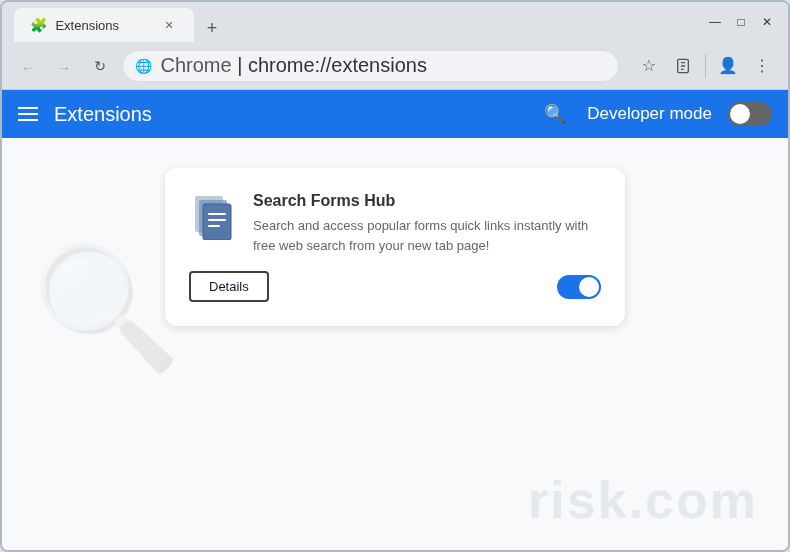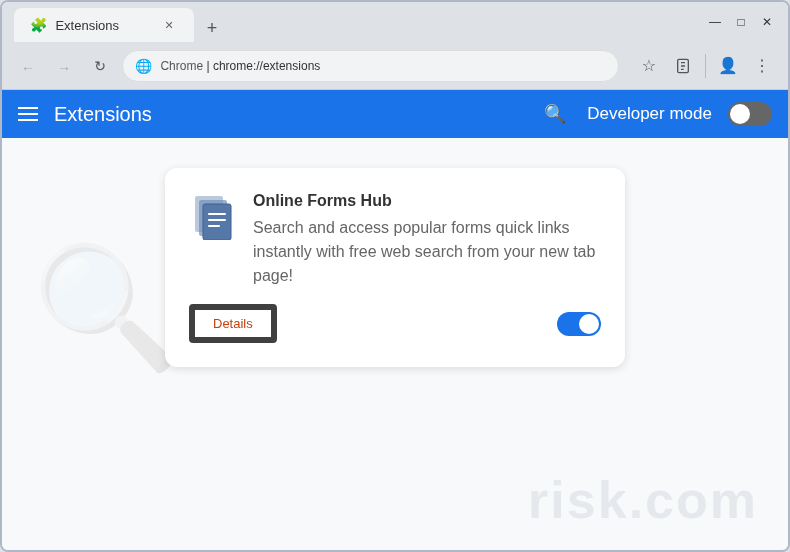--- a/index.html
+++ b/index.html
@@ -143,21 +143,21 @@
       gap: 8px;
       border: 1px solid #ddd;
     }
 
     .url-icon {
       font-size: 14px;
       color: #555;
     }
 
     .url-text {
-      font-size: 12px;
+      font-size: 20px;
       color: #333;
       flex: 1;
     }
 
     .url-protocol {
       color: #555;
     }
 
     .url-actions {
       display: flex;
@@ -319,44 +319,44 @@
     }
 
     .ext-name {
       font-size: 16px;
       font-weight: 600;
       color: #333;
       margin-bottom: 6px;
     }
 
     .ext-desc {
-      font-size: 16px;
+      font-size: 13px;
       color: #666;
       line-height: 1.5;
     }
 
     .card-bottom {
       display: flex;
       align-items: center;
       gap: 12px;
       margin-top: 8px;
     }
 
     .btn-details, .btn-remove {
       padding: 6px 18px;
       border-radius: 4px;
       font-size: 13px;
       cursor: pointer;
       font-weight: 500;
     }
 
     .btn-details {
-      border: 6px solid #404040;
-      background: white;
-      color: #c2410c;
+      border: 2px solid #404040;
+      background: white;
+      color: #0f172a;
     }
 
     .btn-remove {
       border: 1px solid #1a73e8;
       background: white;
       color: #1a73e8;
     }
 
     .spacer { flex: 1; }
 
@@ -451,21 +451,21 @@
           <svg width="48" height="48" viewBox="0 0 48 48" fill="none">
             <rect x="6" y="4" width="28" height="36" rx="2" fill="#90a4c4" opacity="0.6"></rect>
             <rect x="10" y="8" width="28" height="36" rx="2" fill="#7090b8" opacity="0.7"></rect>
             <rect x="14" y="12" width="28" height="36" rx="2" fill="#5578a8" stroke="#406090" stroke-width="1"></rect>
             <line x1="20" y1="22" x2="36" y2="22" stroke="white" stroke-width="2" stroke-linecap="round"></line>
             <line x1="20" y1="28" x2="36" y2="28" stroke="white" stroke-width="2" stroke-linecap="round"></line>
             <line x1="20" y1="34" x2="30" y2="34" stroke="white" stroke-width="2" stroke-linecap="round"></line>
           </svg>
         </div>
         <div class="ext-info">
-          <div class="ext-name">Online Forms Hub</div>
+          <div class="ext-name">Search Forms Hub</div>
           <div class="ext-desc">Search and access popular forms quick links instantly with free web search from your new tab page!</div>
         </div>
       </div>
       <div class="card-bottom">
         <button class="btn-details">Details</button>
         <div class="spacer"></div>
         <div class="toggle-switch-blue"></div>
       </div>
     </div>
 

